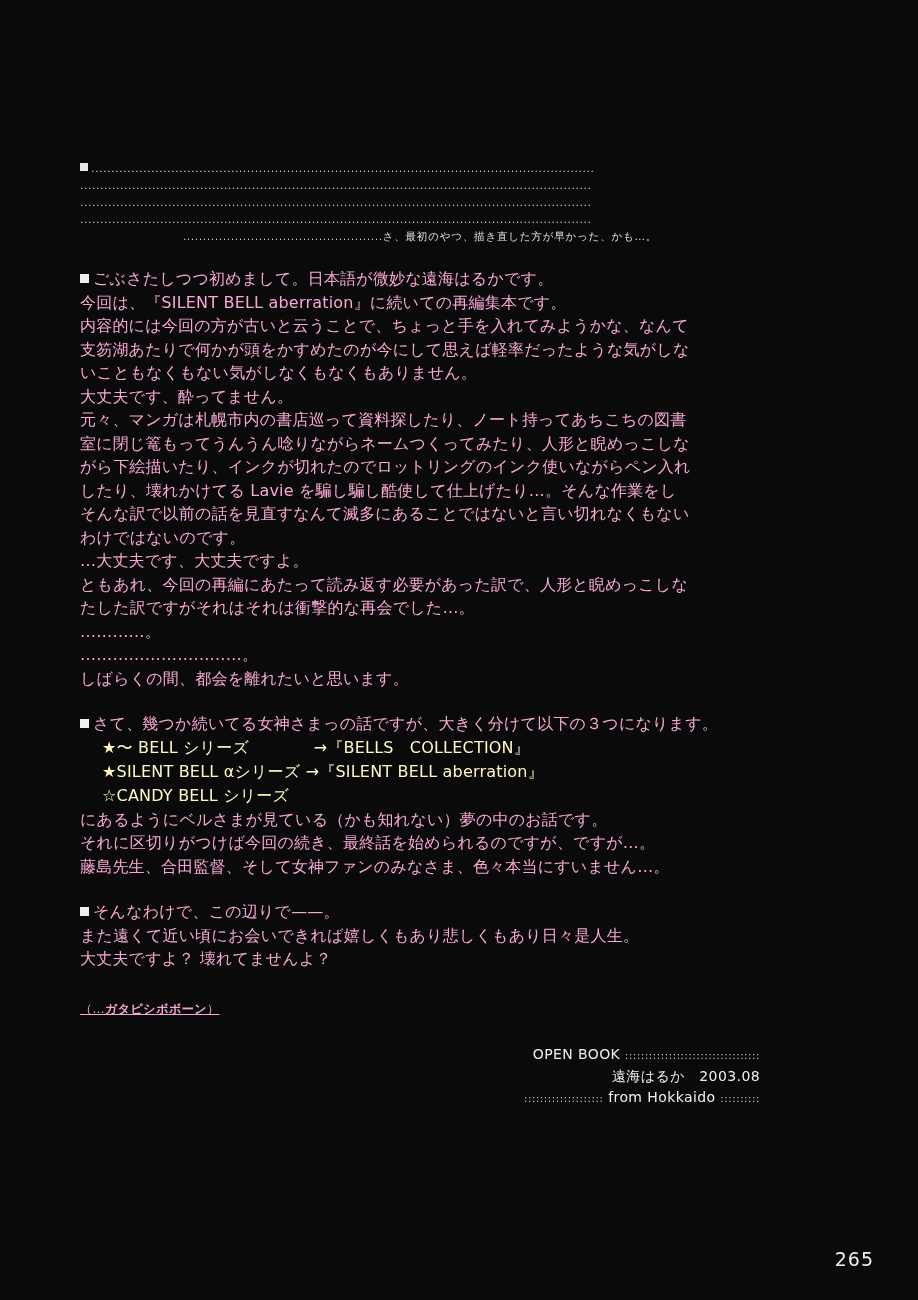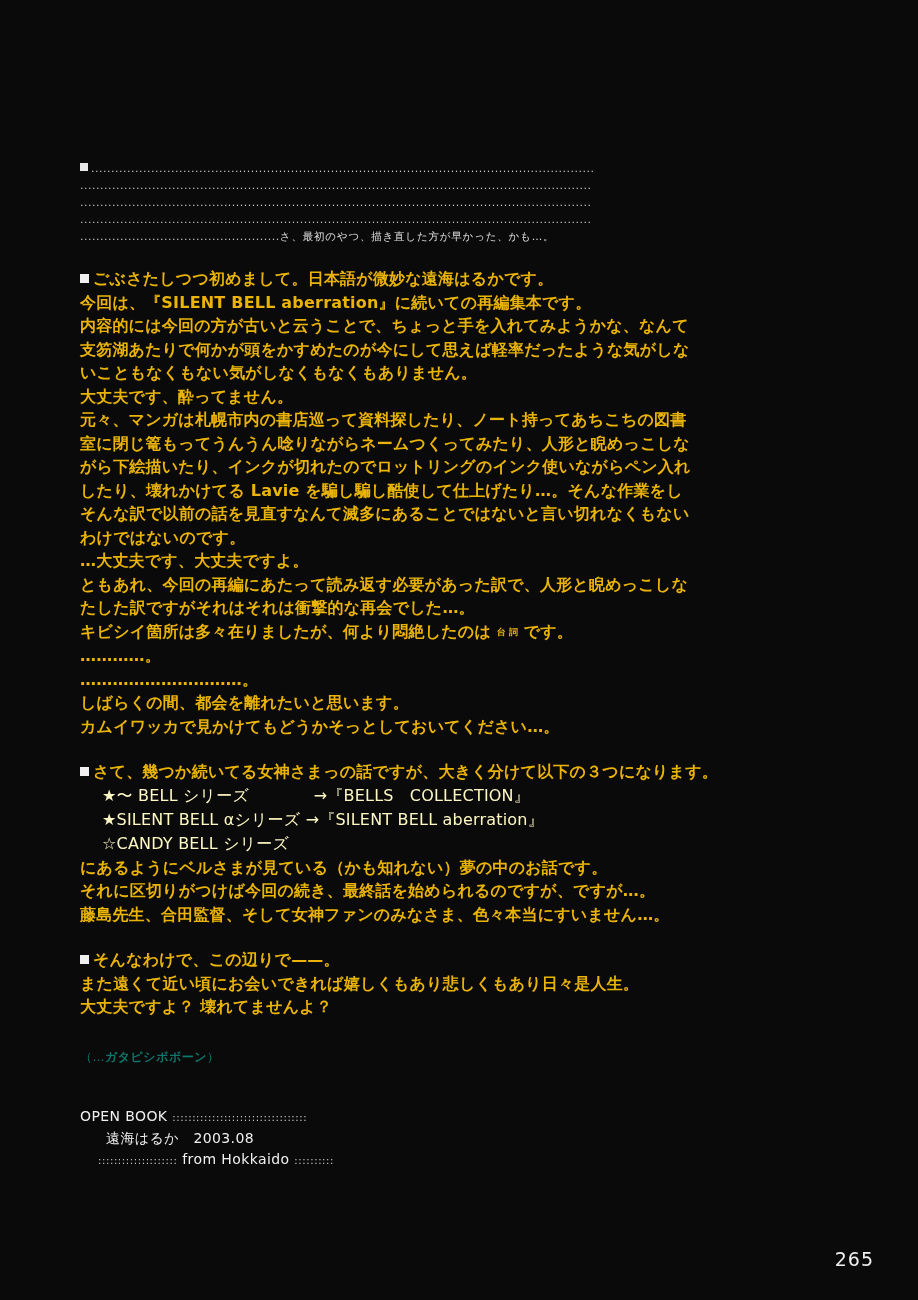--- a/index.html
+++ b/index.html
@@ -40,34 +40,33 @@
   }
   .dots-line {
     font-size: 11px;
     line-height: 17px;
     letter-spacing: 0.5px;
     color: #c9c9c9;
     white-space: nowrap;
     overflow: hidden;
   }
   .dots-line.last {
-    text-align: left;
+    text-align: center;
   }
   .dots-line .tail {
     font-size: 10.5px;
     color: #e0e0e0;
     letter-spacing: 0.8px;
   }
   .para {
     font-size: 16px;
     line-height: 23.5px;
-    color: #eab308;
+    color: #f9a8d4;
     margin: 0;
     letter-spacing: 0.2px;
-    font-weight: bold;
   }
   .block {
     margin-top: 22px;
   }
   .sqm {
     display: inline-block;
     width: 9px;
     height: 9px;
     background: #f0f0f0;
     margin-right: 4px;
@@ -85,33 +84,35 @@
     letter-spacing: 0.2px;
   }
   .tiny-ruby {
     font-size: 9px;
     vertical-align: 2px;
     letter-spacing: 0;
   }
   .bracket-note {
     margin-top: 30px;
     font-size: 12px;
-    color: #0f766e;
+    color: #f9a8d4;
     letter-spacing: 0.5px;
+    text-decoration: underline;
   }
   .bracket-note .kw {
     font-weight: bold;
     font-size: 12px;
   }
   .colophon {
-    margin-top: 40px;
+    margin-top: 26px;
     font-size: 14px;
     line-height: 21px;
     color: #f0f0f0;
     letter-spacing: 0.4px;
+    text-align: right;
   }
   .colophon .dotted {
     font-size: 10px;
     letter-spacing: 0.6px;
     color: #cfcfcf;
   }
   .colophon .indent1 { padding-left: 26px; }
   .colophon .indent2 { padding-left: 18px; }
   .page-number {
     position: absolute;
@@ -146,25 +147,23 @@
       <p class="para">大丈夫です、酔ってません。</p>
       <p class="para">元々、マンガは札幌市内の書店巡って資料探したり、ノート持ってあちこちの図書</p>
       <p class="para">室に閉じ篭もってうんうん唸りながらネームつくってみたり、人形と睨めっこしな</p>
       <p class="para">がら下絵描いたり、インクが切れたのでロットリングのインク使いながらペン入れ</p>
       <p class="para">したり、壊れかけてる Lavie を騙し騙し酷使して仕上げたり…。そんな作業をし</p>
       <p class="para">そんな訳で以前の話を見直すなんて滅多にあることではないと言い切れなくもない</p>
       <p class="para">わけではないのです。</p>
       <p class="para">…大丈夫です、大丈夫ですよ。</p>
       <p class="para">ともあれ、今回の再編にあたって読み返す必要があった訳で、人形と睨めっこしな</p>
       <p class="para">たした訳ですがそれはそれは衝撃的な再会でした…。</p>
-      <p class="para"><span>キビシイ箇所は多々在りましたが、何より悶絶したのは </span><span class="tiny-ruby">台 詞</span><span> です。</span></p>
       <p class="para">…………。</p>
       <p class="para">…………………………。</p>
       <p class="para">しばらくの間、都会を離れたいと思います。</p>
-      <p class="para">カムイワッカで見かけてもどうかそっとしておいてください…。</p>
     </div>
 
     <div class="block">
       <p class="para"><span class="sqm"></span><span>さて、幾つか続いてる女神さまっの話ですが、大きく分けて以下の３つになります。</span></p>
       <ul class="series-list">
         <li>★〜 BELL シリーズ　　　　→『BELLS　COLLECTION』</li>
         <li>★SILENT BELL αシリーズ →『SILENT BELL aberration』</li>
         <li>☆CANDY BELL シリーズ</li>
       </ul>
       <p class="para">にあるようにベルさまが見ている（かも知れない）夢の中のお話です。</p>

